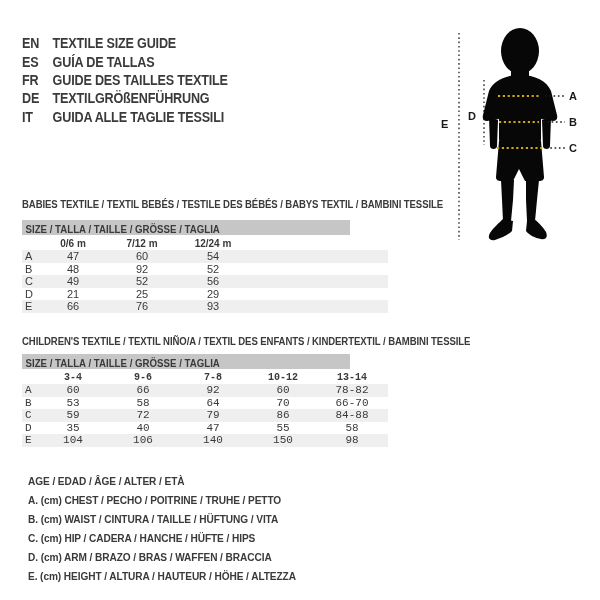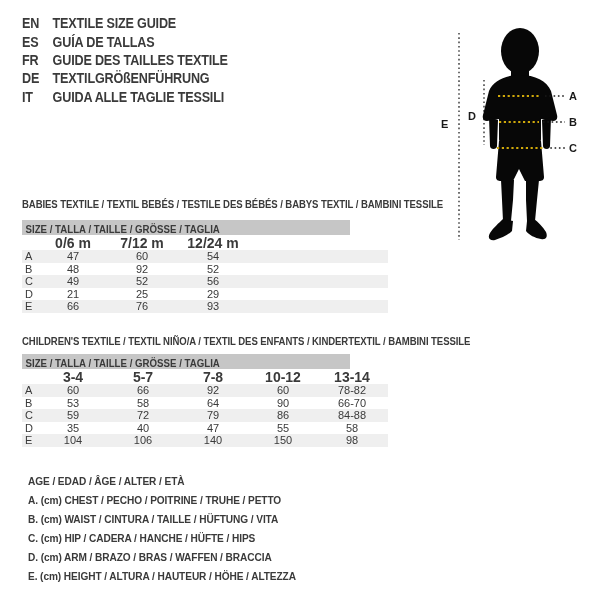--- a/index.html
+++ b/index.html
@@ -1,20 +1,20 @@
 <!DOCTYPE html>
 <html><head>
 <meta charset="utf-8">
 <style>
   html,body{margin:0;padding:0;background:#ffffff;}
   body{width:600px;height:600px;font-family:"Liberation Sans",sans-serif;color:#3a3a3a;}
   .canvas{position:relative;width:600px;height:600px;background:#ffffff;overflow:hidden;}
 
   
-  .lang-list{position:absolute;left:22px;top:14px;}
+  .lang-list{position:absolute;left:22px;top:34px;}
   .lang-row{display:flex;height:18.4px;align-items:center;font-size:14px;font-weight:700;
             letter-spacing:-0.2px;transform:scaleX(0.9);transform-origin:left center;white-space:nowrap;}
   .lang-code{width:34px;flex:0 0 34px;}
 
   
   .figure{position:absolute;left:435px;top:25px;}
 
   
   .sec-title{position:absolute;left:22px;font-size:11px;font-weight:700;letter-spacing:-0.1px;
              transform:scaleX(0.87);transform-origin:left center;white-space:nowrap;}
@@ -24,25 +24,25 @@
   
   .size-bar{position:absolute;left:22px;width:328px;height:15px;background:#c6c6c6;line-height:15px;}
   .size-bar .size-bar-text{display:inline-block;font-size:11px;font-weight:700;padding-left:4px;
              transform:scaleX(0.88);transform-origin:left center;white-space:nowrap;color:#3a3a3a;}
   .babies-bar{top:220px;}
   .children-bar{top:354px;}
 
   
   .tbl{position:absolute;left:22px;width:366px;}
   .babies-tbl{top:237px;}
-  .children-tbl{top:371px;}
+  .children-tbl{top:371px;font-family:Liberation Mono, monospace;}
   .trow{display:grid;height:12.5px;line-height:12.5px;font-size:11px;}
   .babies-tbl .trow{grid-template-columns:20px 62px 76px 66px;}
   .children-tbl .trow{grid-template-columns:20px 62px 78px 62px 78px 60px;}
-  .thead{font-weight:700;font-size:14px;height:13px;line-height:13px;background:none;}
+  .thead{font-weight:700;font-size:10px;height:13px;line-height:13px;background:none;}
   .cell{text-align:center;}
   .cell-label{text-align:left;padding-left:3px;}
   .stripe{background:#efefef;}
 
   
   .legend{position:absolute;left:28px;top:472px;}
   .legend-row{height:19px;line-height:19px;font-size:11.5px;font-weight:700;letter-spacing:-0.1px;
               transform:scaleX(0.88);transform-origin:left center;white-space:nowrap;}
 
   
@@ -155,39 +155,39 @@
   </div>
 
   <div class="sec-title children-title">CHILDREN'S TEXTILE / TEXTIL NIÑO/A / TEXTIL DES ENFANTS / KINDERTEXTIL / BAMBINI TESSILE</div>
   <div class="size-bar children-bar">
     <span class="size-bar-text">SIZE / TALLA / TAILLE / GRÖSSE / TAGLIA</span>
   </div>
   <div class="tbl children-tbl">
     <div class="trow thead">
       <span class="cell-label"></span>
       <span class="cell">3-4</span>
-      <span class="cell">5-7</span>
+      <span class="cell">9-6</span>
       <span class="cell">7-8</span>
       <span class="cell">10-12</span>
       <span class="cell">13-14</span>
     </div>
     <div class="trow stripe">
       <span class="cell-label">A</span>
       <span class="cell">60</span>
       <span class="cell">66</span>
       <span class="cell">92</span>
       <span class="cell">60</span>
       <span class="cell">78-82</span>
     </div>
     <div class="trow">
       <span class="cell-label">B</span>
       <span class="cell">53</span>
       <span class="cell">58</span>
       <span class="cell">64</span>
-      <span class="cell">90</span>
+      <span class="cell">70</span>
       <span class="cell">66-70</span>
     </div>
     <div class="trow stripe">
       <span class="cell-label">C</span>
       <span class="cell">59</span>
       <span class="cell">72</span>
       <span class="cell">79</span>
       <span class="cell">86</span>
       <span class="cell">84-88</span>
     </div>

